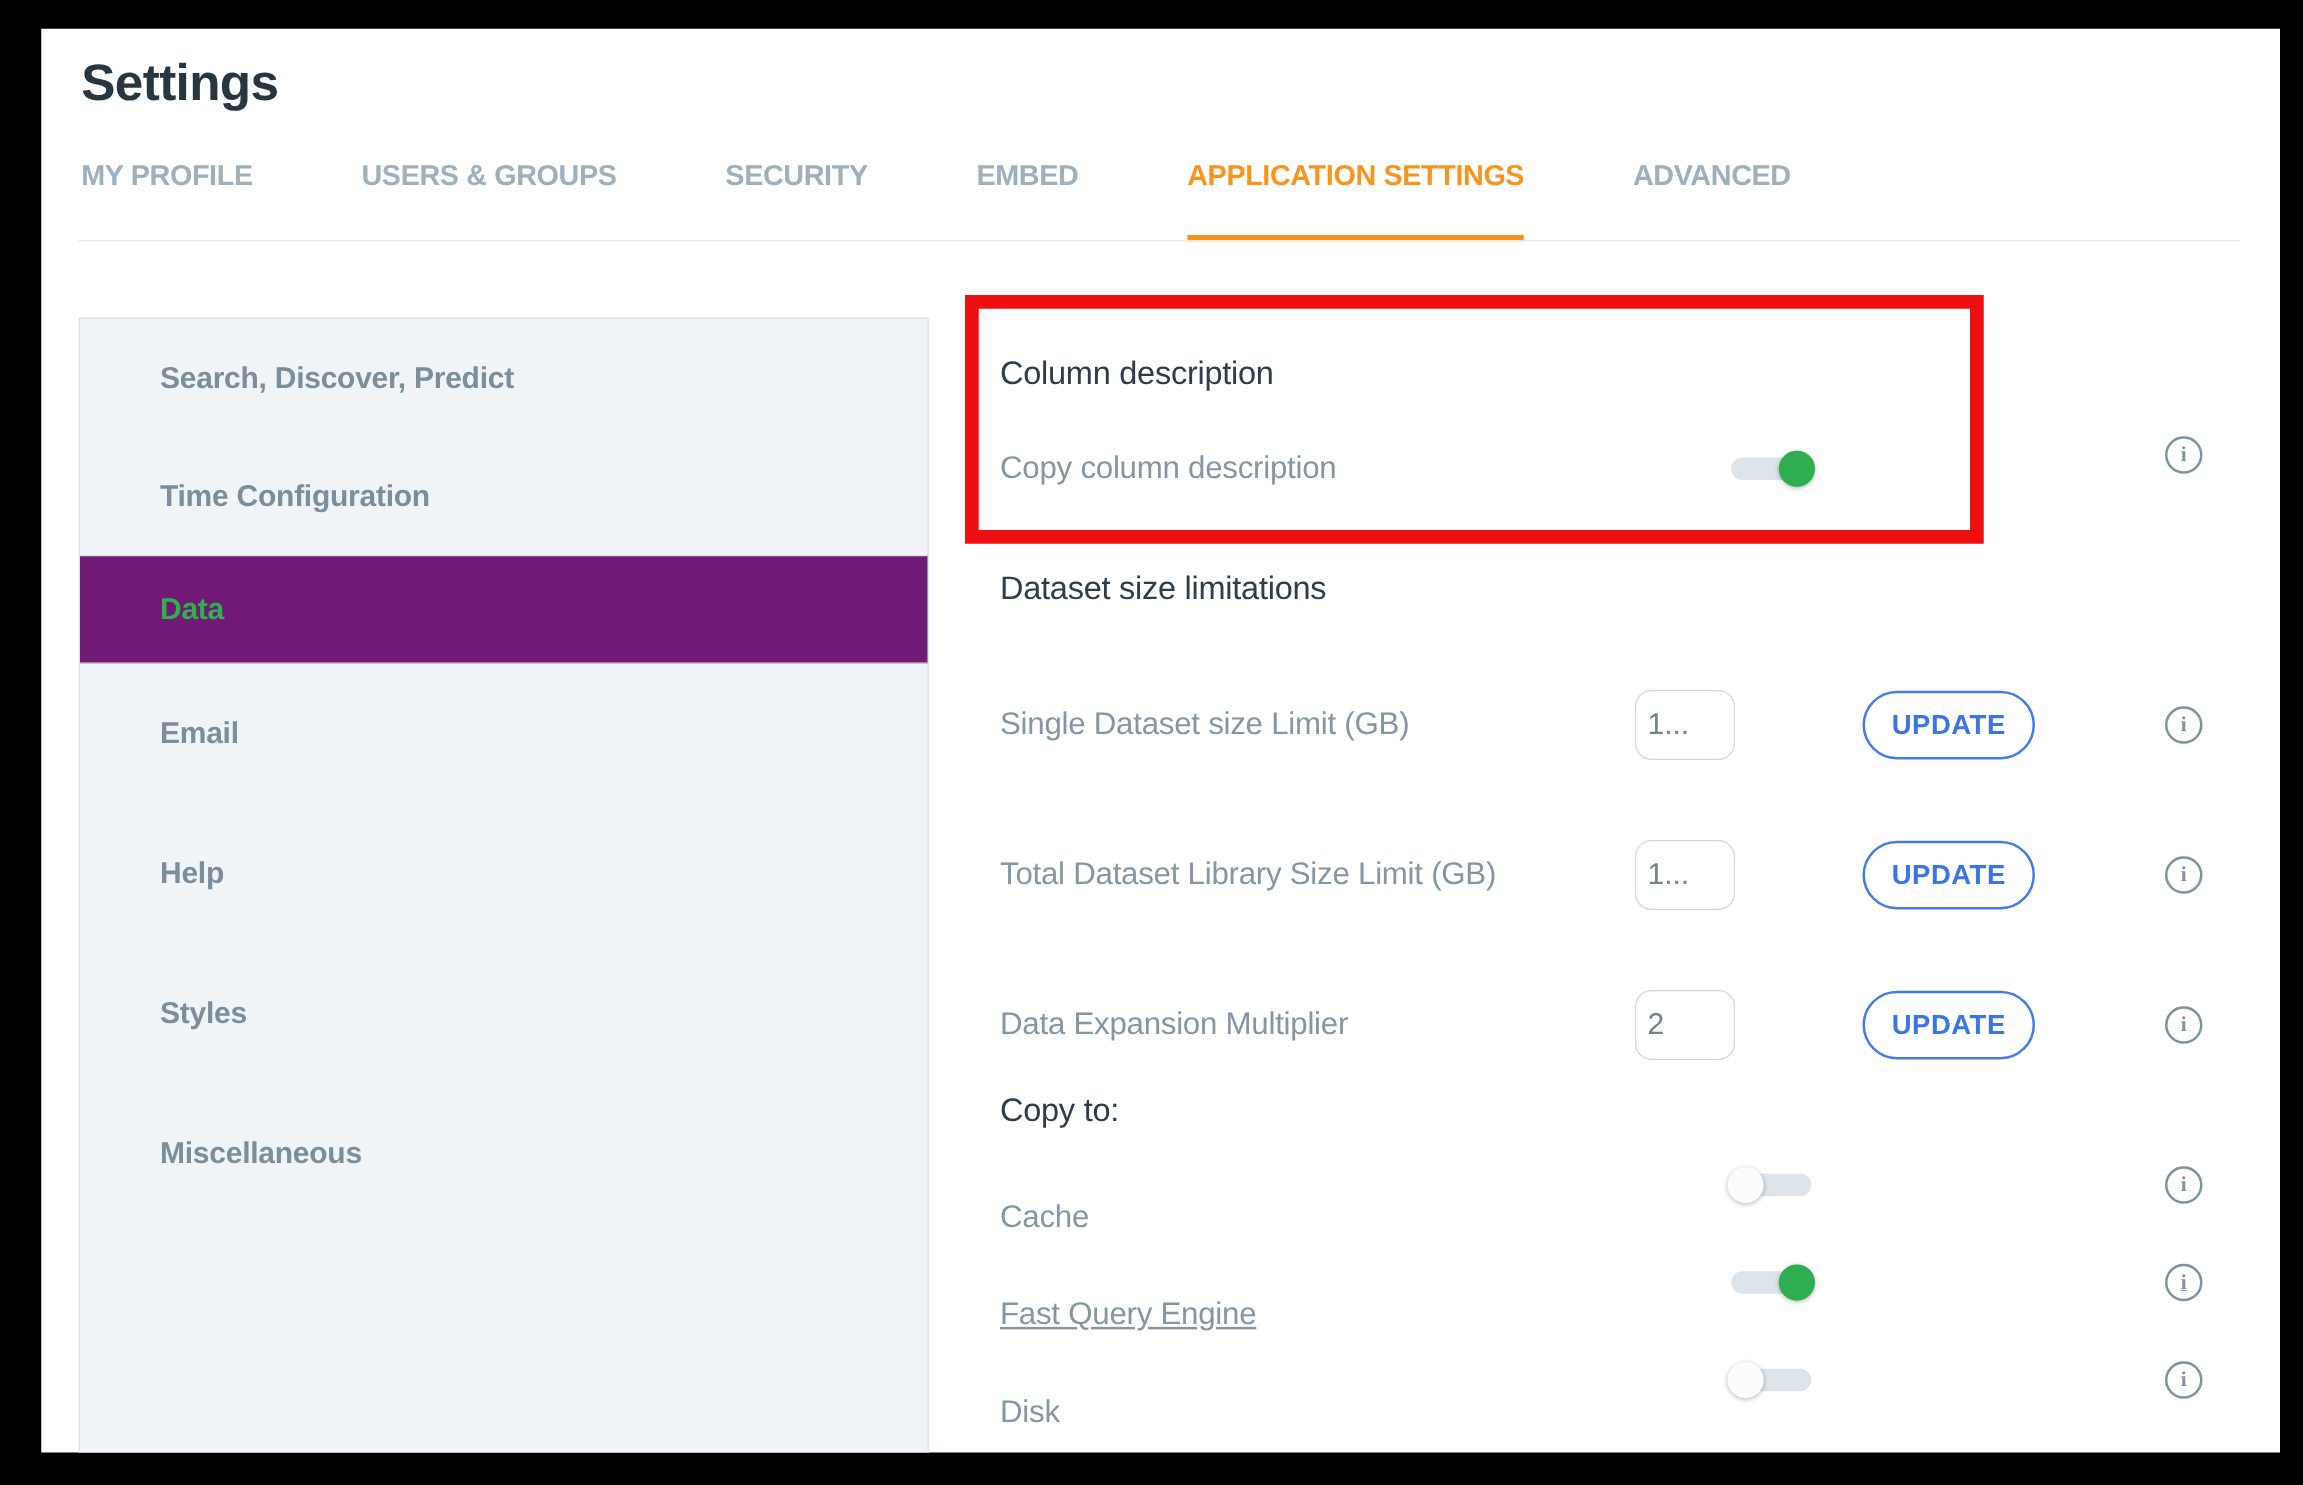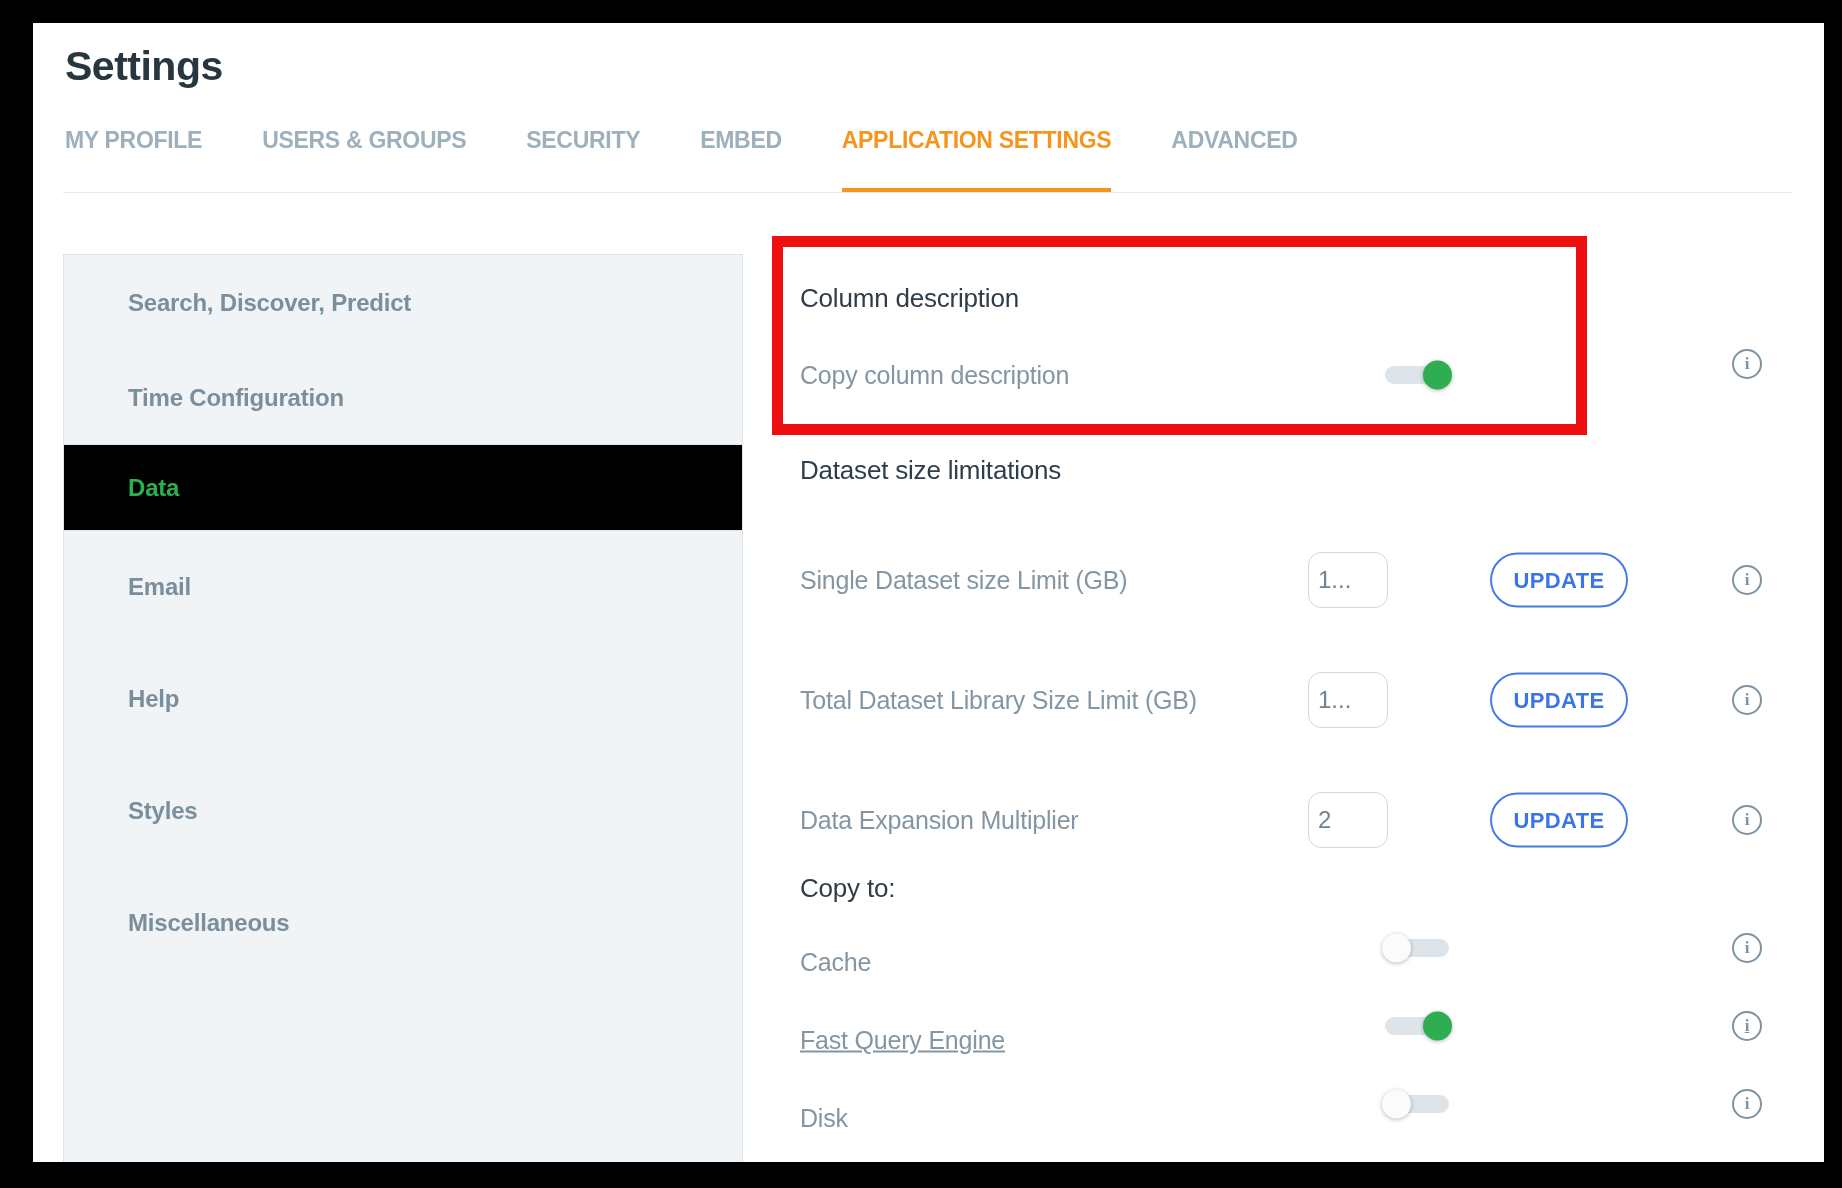--- a/index.html
+++ b/index.html
@@ -2,33 +2,33 @@
 <html><head>
 <meta charset="utf-8">
 <style>
   html,body{margin:0;padding:0;background:#000;}
   body{width:1842px;height:1188px;position:relative;font-family:"Liberation Sans",sans-serif;
        -webkit-font-smoothing:antialiased;}
   .frame{position:absolute;left:33px;top:23px;width:1791px;height:1139px;background:#fff;overflow:hidden;}
 
   
   .page-title{position:absolute;left:32px;top:20px;font-size:41px;font-weight:700;color:#27363f;letter-spacing:-0.5px;}
-  .tabs{position:absolute;left:32px;top:104px;display:flex;gap:60px;}
+  .tabs{position:absolute;left:32px;top:104px;display:flex;gap:87px;}
   .tab{position:relative;height:66px;font-size:23px;font-weight:700;color:#9db0bc;letter-spacing:-0.3px;cursor:pointer;white-space:nowrap;}
   .tab.active{color:#f7941e;}
   .tab.active::after{content:"";position:absolute;left:0;right:0;bottom:0;height:5px;background:#f7941e;}
   .tabs-divider{position:absolute;left:30px;top:169px;width:1729px;height:1px;background:#e4e8eb;}
 
   
   .sidebar{position:absolute;left:30px;top:231px;width:680px;height:912px;background:#f0f4f6;
            border:1px solid #dbe3e9;box-sizing:border-box;}
   .side-item{display:flex;align-items:center;padding-left:64px;font-size:24px;font-weight:700;
              color:#7b8e9c;letter-spacing:-0.2px;cursor:pointer;box-sizing:border-box;}
   .si-0{height:96px;} .si-1{height:93px;}
-  .si-2{height:87px;background:#000000;border-top:1px solid #dbe3e9;border-bottom:1px solid #dbe3e9;color:#2bb24c;}
+  .si-2{height:87px;background:#701a75;border-top:1px solid #dbe3e9;border-bottom:1px solid #dbe3e9;color:#2bb24c;}
   .si-3,.si-4,.si-5,.si-6,.si-7{height:112px;}
 
   
   .red-box{position:absolute;left:739px;top:213px;width:815px;height:199px;
            border:11px solid #ee1010;box-sizing:border-box;pointer-events:none;}
   .h2{position:absolute;left:767px;font-size:26px;font-weight:400;color:#2e3d49;letter-spacing:-0.2px;}
   .h2.coldesc{top:260px;}
   .h2.dataset{top:432px;}
   .h2.copyto{top:850px;}
 
@@ -51,21 +51,21 @@
              border:1px solid #cfd9e0;border-radius:13px;box-sizing:border-box;font-size:24px;color:#70838f;
              padding:0 6px 0 9px;background:#fff;font-family:"Liberation Sans",sans-serif;outline:none;}
   .update-btn{position:absolute;left:1457px;width:138px;height:55px;transform:translateY(-50%);
               border:2px solid #447be8;border-radius:28px;background:#fff;color:#3b74e8;font-size:22px;
               font-weight:700;letter-spacing:0.4px;cursor:pointer;font-family:"Liberation Sans",sans-serif;}
 
   
   .y-coldesc-row{top:352px;}
   .y-ds1{top:557px;} .y-ds2{top:677px;} .y-ds3{top:797px;}
   .y-cp1{top:925px;} .y-cp2{top:1003px;text-decoration:underline;} .y-cp3{top:1081px;}
-  .lbl-drop{margin-top:14px;}
+  .lbl-drop{margin-top:26px;}
 </style>
 </head>
 <body>
 
 <div class="frame">
 
   <div class="page-title">Settings</div>
 
   <div class="tabs">
     <div class="tab">MY PROFILE</div>

